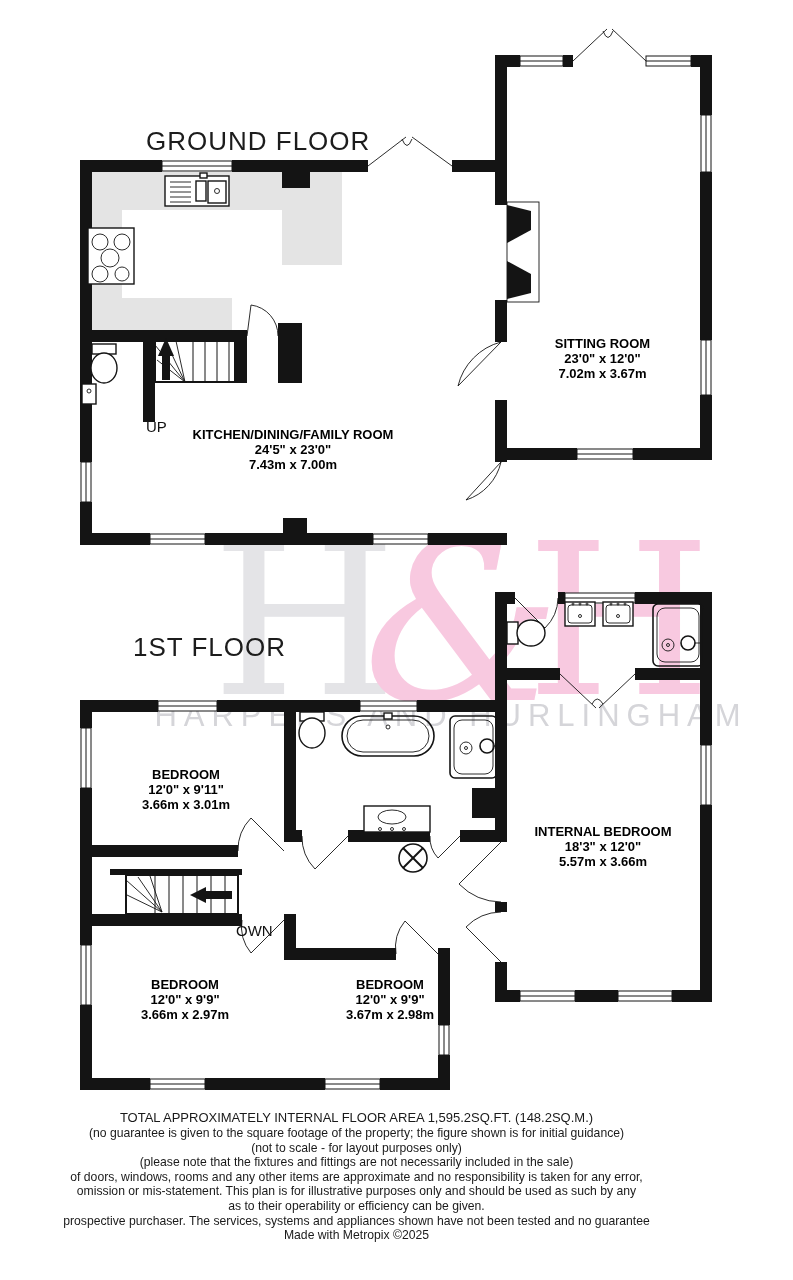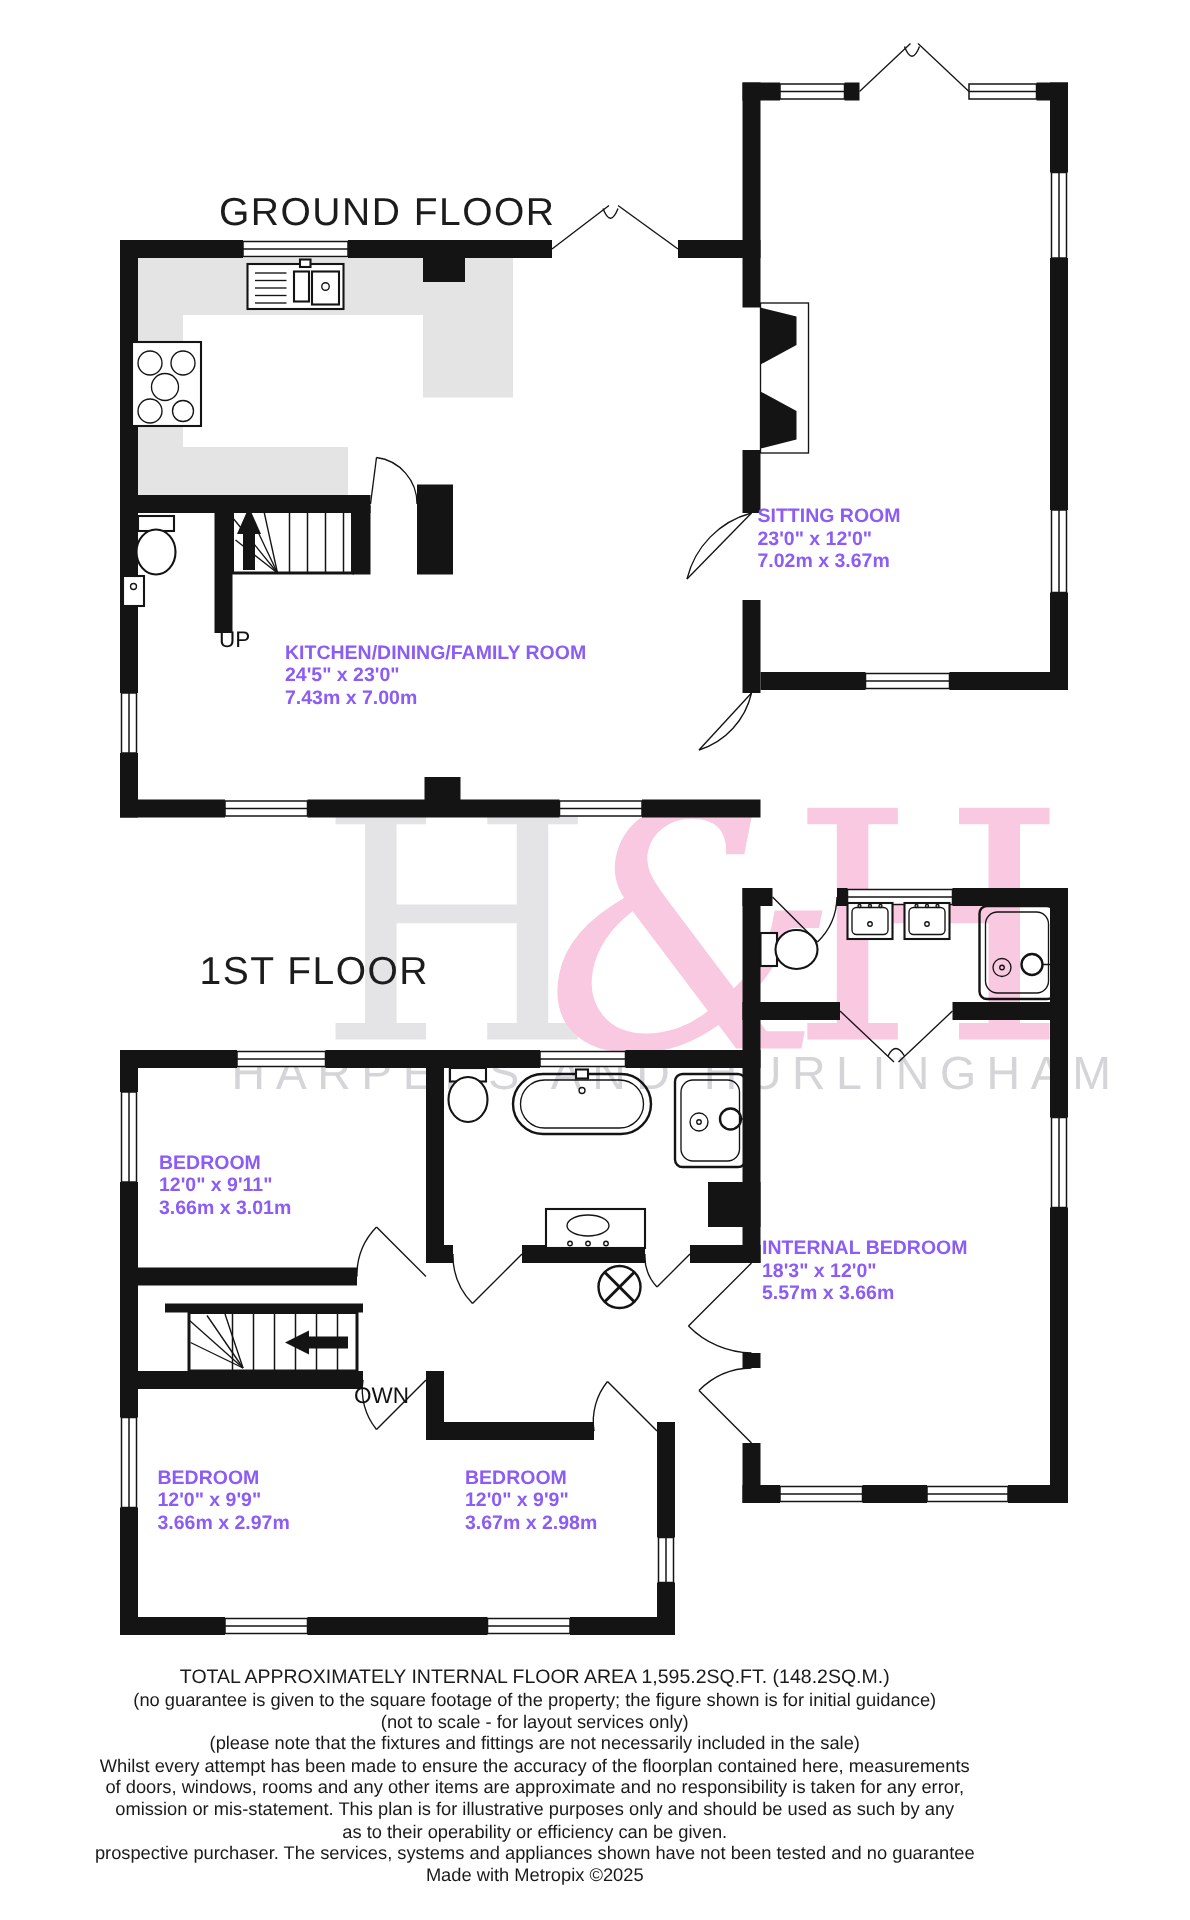--- a/index.html
+++ b/index.html
@@ -22,22 +22,22 @@
   .ln{stroke:#141414;stroke-width:1;fill:none;}
   .thin{stroke:#141414;stroke-width:0.9;fill:none;}
   .thk{stroke:#141414;stroke-width:2;fill:none;}
   .fx{fill:#fff;stroke:#141414;stroke-width:1.4;}
   .fxn{fill:none;stroke:#141414;stroke-width:1.6;}
   .arrow{fill:#141414;stroke:none;}
 
   
   .floor-title{position:absolute;z-index:3;font-family:"Liberation Sans",sans-serif;
     font-size:26px;color:#1c1c1c;letter-spacing:1px;white-space:nowrap;}
-  .room-label{position:absolute;z-index:3;text-align:left;
-    font-family:"Liberation Sans",sans-serif;font-weight:bold;font-size:13px;line-height:15px;color:#8b5cf6;}
+  .room-label{position:absolute;z-index:3;text-align:center;
+    font-family:"Liberation Sans",sans-serif;font-weight:bold;font-size:13px;line-height:15px;color:#000000;}
   .stair-label{position:absolute;z-index:3;font-family:"Liberation Sans",sans-serif;
     font-size:15px;color:#111;white-space:nowrap;}
 
   
   .footer{position:absolute;left:0;top:1110px;width:713px;z-index:3;text-align:center;
     font-family:"Liberation Sans",sans-serif;color:#1a1a1a;}
   .footer .l0{font-size:13px;line-height:16px;}
   .footer .ll{font-size:12.2px;line-height:14.6px;}
 </style>
 </head>
@@ -382,23 +382,22 @@
     <div>12'0"  x 9'9"</div>
     <div>3.67m  x 2.98m</div>
   </div>
 
   <div class="stair-label" style="left:146px;top:382px;margin-top:36px;">UP</div>
   <div class="stair-label" style="left:236px;top:886px;margin-top:36px;">OWN</div>
 
   <div class="footer">
     <div class="l0">TOTAL APPROXIMATELY INTERNAL FLOOR AREA 1,595.2SQ.FT. (148.2SQ.M.)</div>
     <div class="ll">(no guarantee is given to the square footage of the property; the figure shown is for initial guidance)</div>
-    <div class="ll">(not to scale - for layout services only)</div>
+    <div class="ll">(not to scale - for layout purposes only)</div>
     <div class="ll">(please note that the fixtures and fittings are not necessarily included in the sale)</div>
-    <div class="ll">Whilst every attempt has been made to ensure the accuracy of the floorplan contained here, measurements</div>
     <div class="ll">of doors, windows, rooms and any other items are approximate and no responsibility is taken for any error,</div>
     <div class="ll">omission or mis-statement. This plan is for illustrative purposes only and should be used as such by any</div>
     <div class="ll">as to their operability or efficiency can be given.</div>
     <div class="ll">prospective purchaser. The services, systems and appliances shown have not been tested and no guarantee</div>
     <div class="ll">Made with Metropix ©2025</div>
   </div>
 
 </div>
 
 </body></html>

